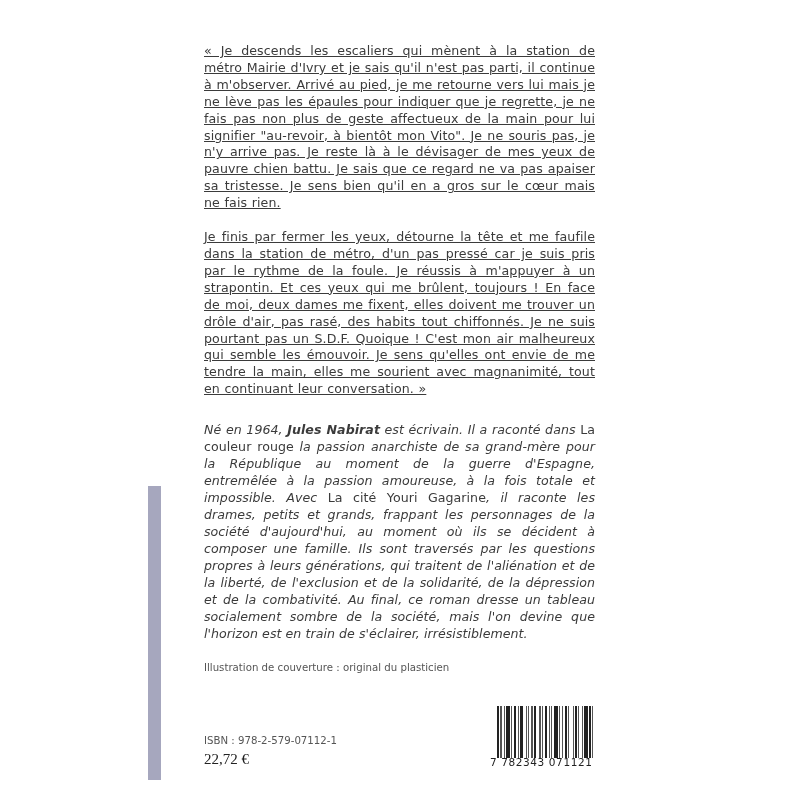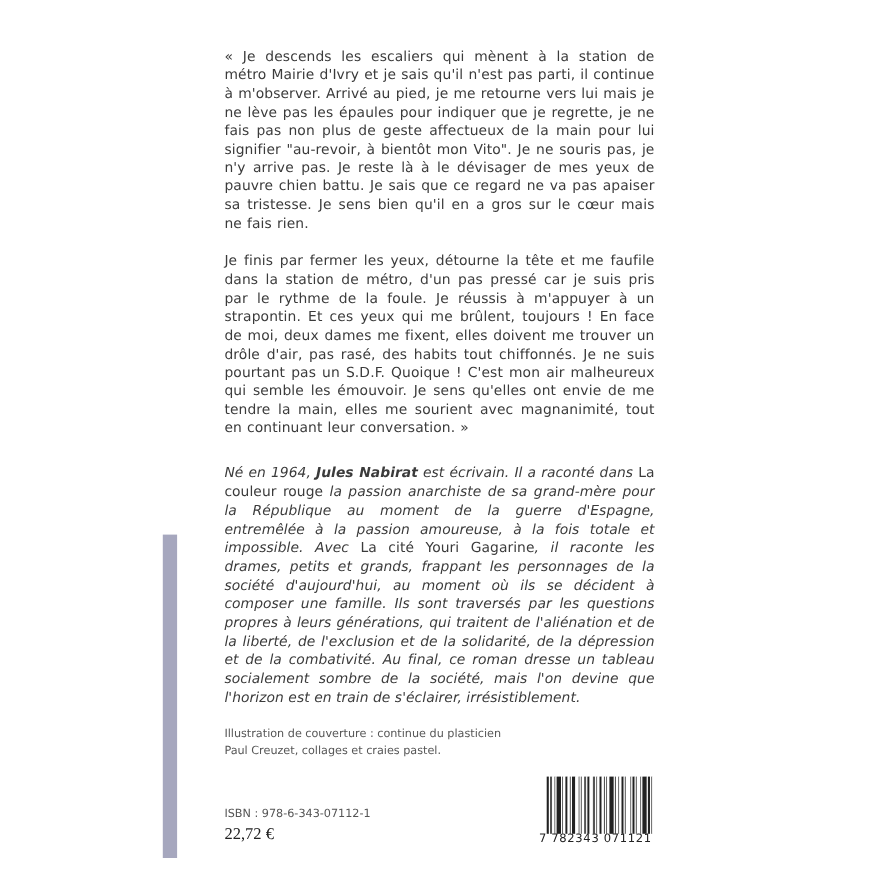--- a/index.html
+++ b/index.html
@@ -11,21 +11,21 @@
     position: absolute; left: 148px; top: 486px; width: 13px; height: 294px;
     background: #a6a7be;
   }
   .column {
     position: absolute; left: 204px; width: 391px;
   }
   .excerpt p {
     margin: 0 0 17px 0; font-size: 12.6px; line-height: 16.9px;
     text-align: justify; letter-spacing: 0.1px; word-spacing: 0.5px;
   }
-  .excerpt { top: 43px; }
+  .excerpt { top: 43px; text-decoration: underline; }
   .bio {
     top: 421px; font-size: 12.6px; line-height: 17px; text-align: justify;
     font-style: italic; letter-spacing: 0.05px;
   }
   .bio .up { font-style: normal; }
   .bio .name { font-weight: bold; }
   .credits {
     position: absolute; left: 204px; top: 661px; font-size: 10.2px; line-height: 14.8px;
     color: #555;
   }
@@ -52,25 +52,24 @@
 <div class="side-bar"></div>
 
 <div class="column excerpt">
   <p>« Je descends les escaliers qui mènent à la station de métro Mairie d'Ivry et je sais qu'il n'est pas parti, il continue à m'observer. Arrivé au pied, je me retourne vers lui mais je ne lève pas les épaules pour indiquer que je regrette, je ne fais pas non plus de geste affectueux de la main pour lui signifier "au-revoir, à bientôt mon Vito". Je ne souris pas, je n'y arrive pas. Je reste là à le dévisager de mes yeux de pauvre chien battu. Je sais que ce regard ne va pas apaiser sa tristesse. Je sens bien qu'il en a gros sur le cœur mais ne fais rien.</p>
   <p>Je finis par fermer les yeux, détourne la tête et me faufile dans la station de métro, d'un pas pressé car je suis pris par le rythme de la foule. Je réussis à m'appuyer à un strapontin. Et ces yeux qui me brûlent, toujours ! En face de moi, deux dames me fixent, elles doivent me trouver un drôle d'air, pas rasé, des habits tout chiffonnés. Je ne suis pourtant pas un S.D.F. Quoique ! C'est mon air malheureux qui semble les émouvoir. Je sens qu'elles ont envie de me tendre la main, elles me sourient avec magnanimité, tout en continuant leur conversation. »</p>
 </div>
 
 <div class="column bio"><span>Né en 1964, </span><span class="name">Jules Nabirat</span><span> est écrivain. Il a raconté dans </span><span class="up">La couleur rouge</span><span> la passion anarchiste de sa grand-mère pour la République au moment de la guerre d'Espagne, entremêlée à la passion amoureuse, à la fois totale et impossible. Avec </span><span class="up">La cité Youri Gagarine</span><span>, il raconte les drames, petits et grands, frappant les personnages de la société d'aujourd'hui, au moment où ils se décident à composer une famille. Ils sont traversés par les questions propres à leurs générations, qui traitent de l'aliénation et de la liberté, de l'exclusion et de la solidarité, de la dépression et de la combativité. Au final, ce roman dresse un tableau socialement sombre de la société, mais l'on devine que l'horizon est en train de s'éclairer, irrésistiblement.</span></div>
 
 <div class="credits">
-  <div>Illustration de couverture : continue du plasticien</div>
-  <div>Paul Creuzet, collages et craies pastel.</div>
+  <div>Illustration de couverture : original du plasticien</div>
 </div>
 
-<div class="isbn">ISBN : 978-6-343-07112-1</div>
+<div class="isbn">ISBN : 978-2-579-07112-1</div>
 <div class="price">22,72 €</div>
 
 <div class="barcode" id="barcode">
     <span style="width: 2.30588px; background: rgb(34, 34, 34);"></span>
     <span style="width: 1.15294px; background: rgb(255, 255, 255);"></span>
     <span style="width: 1.15294px; background: rgb(85, 85, 85);"></span>
     <span style="width: 2.30588px; background: rgb(255, 255, 255);"></span>
     <span style="width: 1.15294px; background: rgb(85, 85, 85);"></span>
     <span style="width: 1.15294px; background: rgb(255, 255, 255);"></span>
     <span style="width: 3.45882px; background: rgb(34, 34, 34);"></span>

